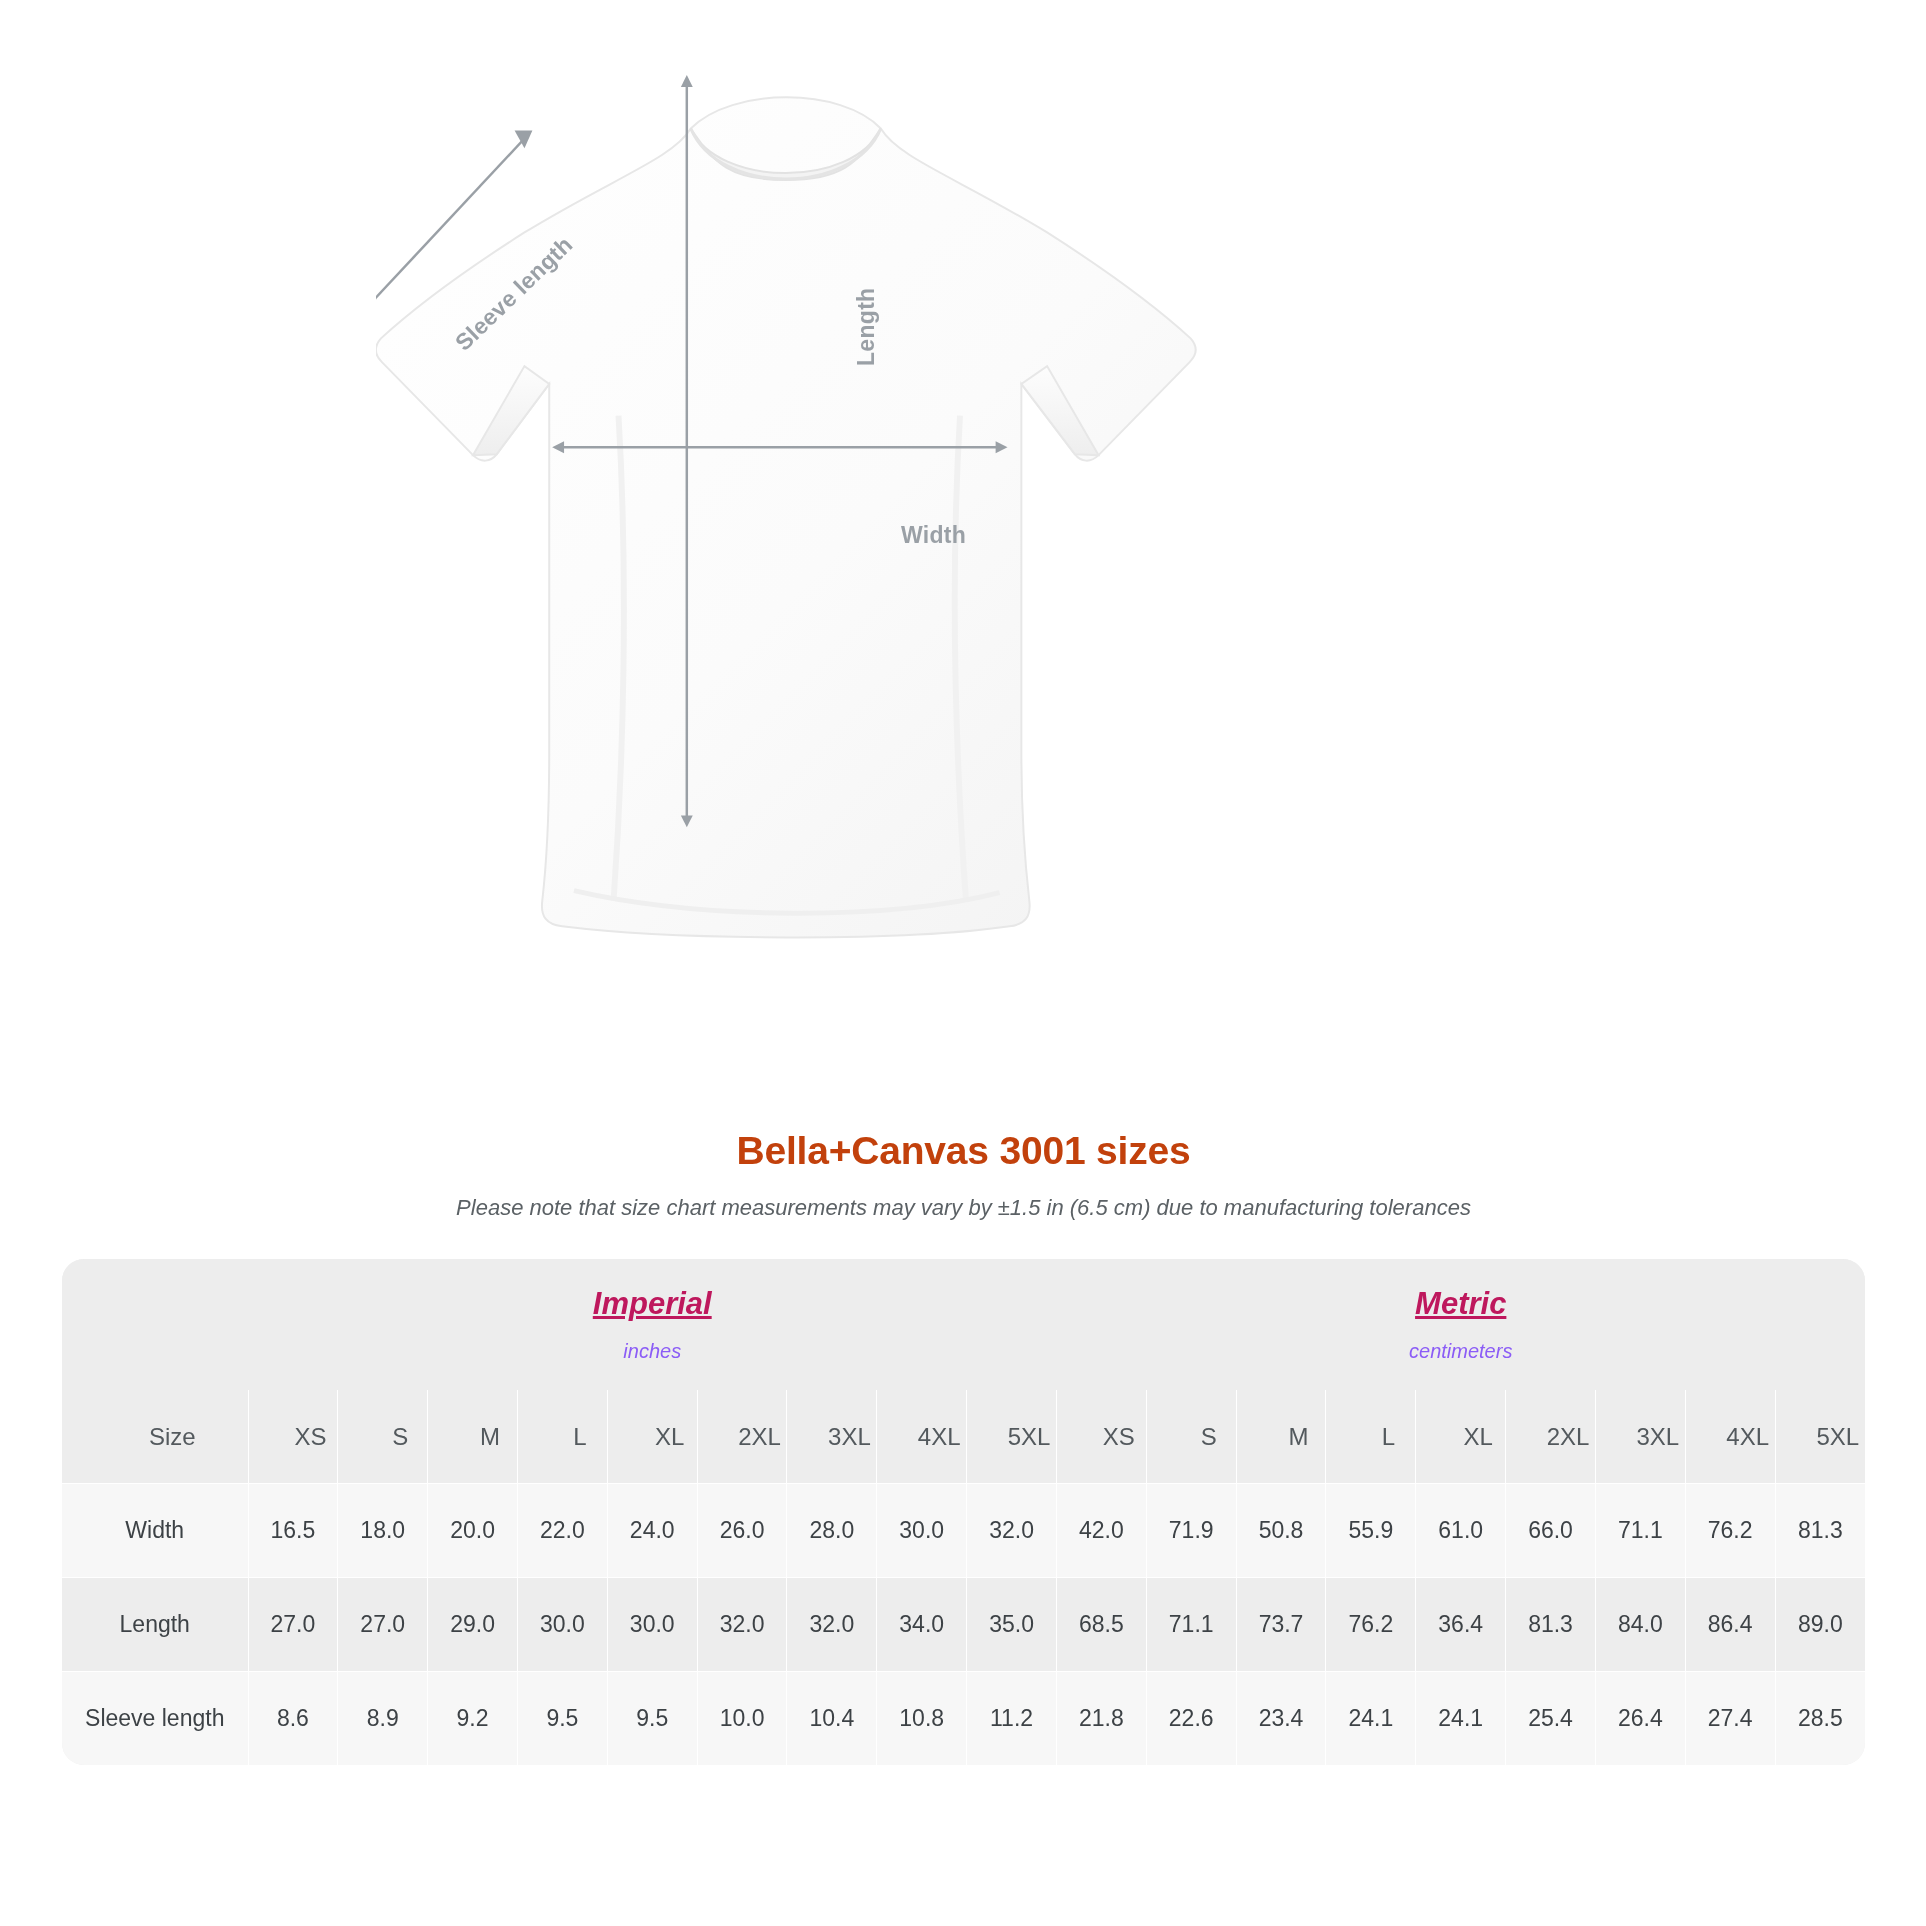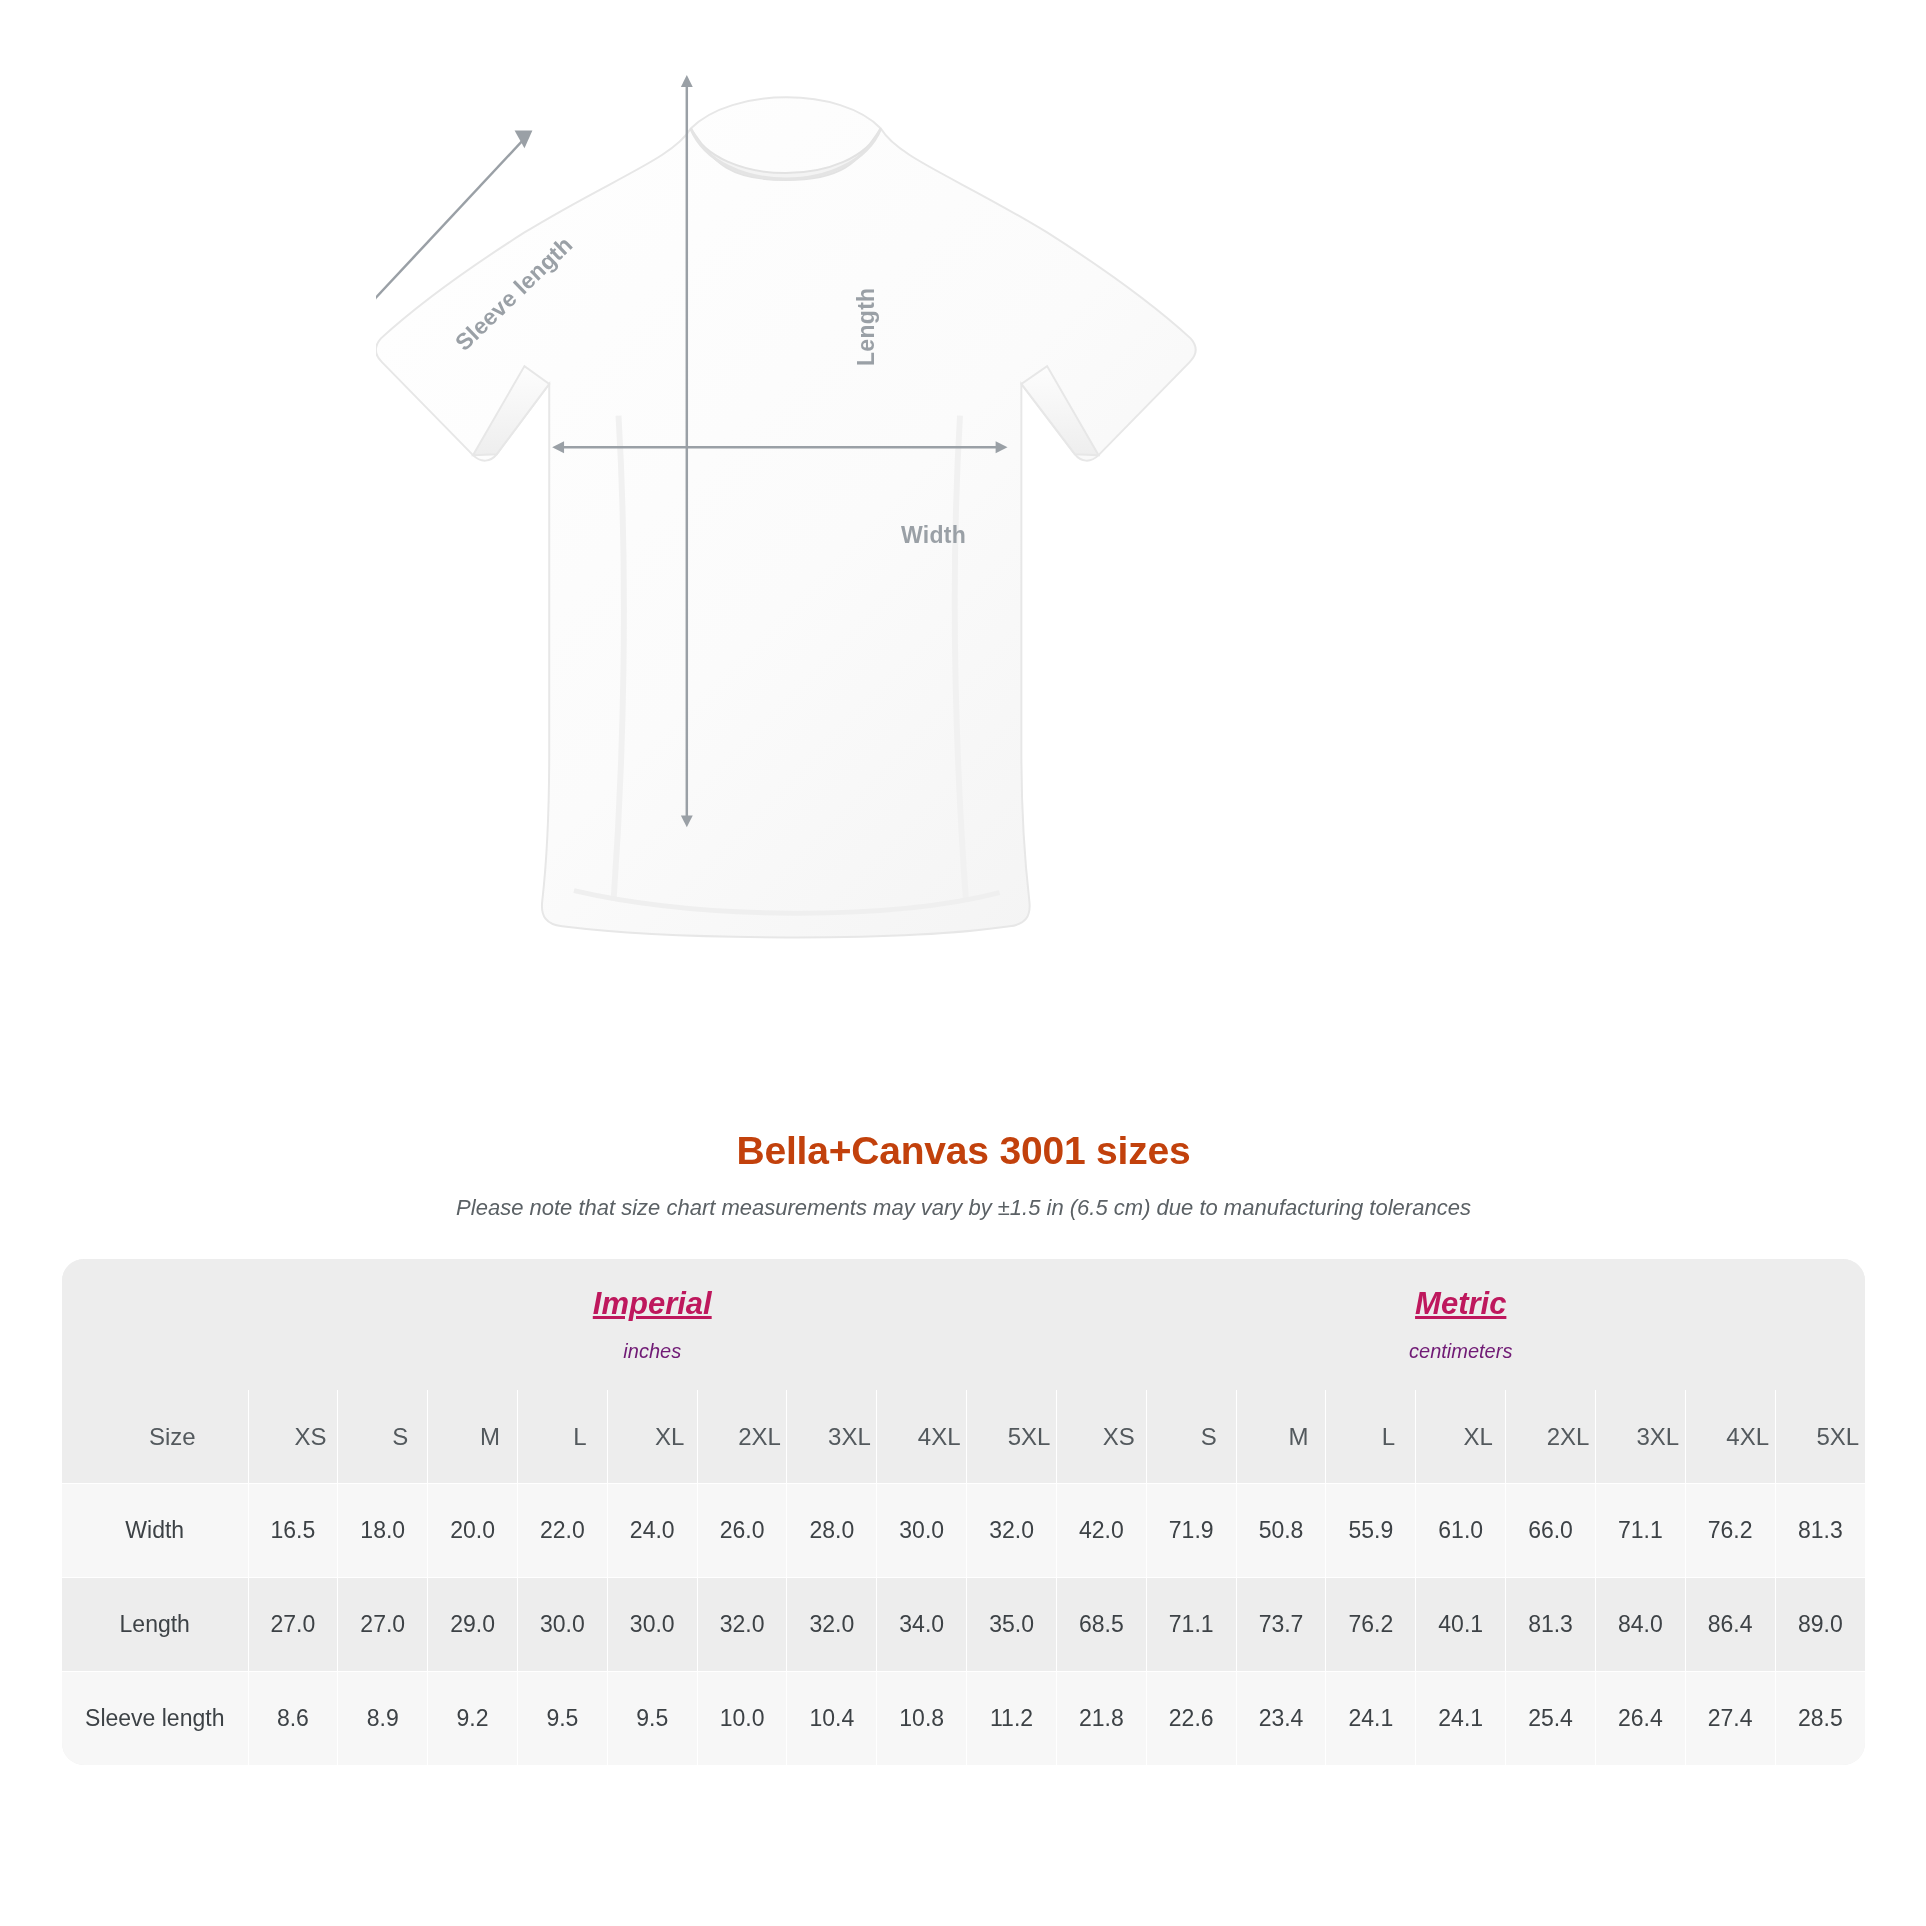--- a/index.html
+++ b/index.html
@@ -108,21 +108,21 @@
     font-size: 31px;
     font-style: italic;
     font-weight: bold;
     color: #be185d;
     line-height: 1.15;
     text-decoration: underline;
   }
   .unit-sub {
     font-size: 20px;
     font-style: italic;
-    color: #701a75;
+    color: #8b5cf6;
     margin-top: 18px;
   }
 
   .head-row td {
     height: 91px;
     background: #ededed;
     font-weight: bold;
     font-size: 24px;
     color: #53595d;
     border-right: 1px solid #ffffff;
@@ -301,21 +301,21 @@
             <td>30.0</td>
             <td>30.0</td>
             <td>32.0</td>
             <td>32.0</td>
             <td>34.0</td>
             <td>35.0</td>
             <td>68.5</td>
             <td>71.1</td>
             <td>73.7</td>
             <td>76.2</td>
-            <td>40.1</td>
+            <td>36.4</td>
             <td>81.3</td>
             <td>84.0</td>
             <td>86.4</td>
             <td>89.0</td>
           </tr>
           <tr class="data-row row-even">
             <td class="rowlabel">Sleeve length</td>
             <td>8.6</td>
             <td>8.9</td>
             <td>9.2</td>

